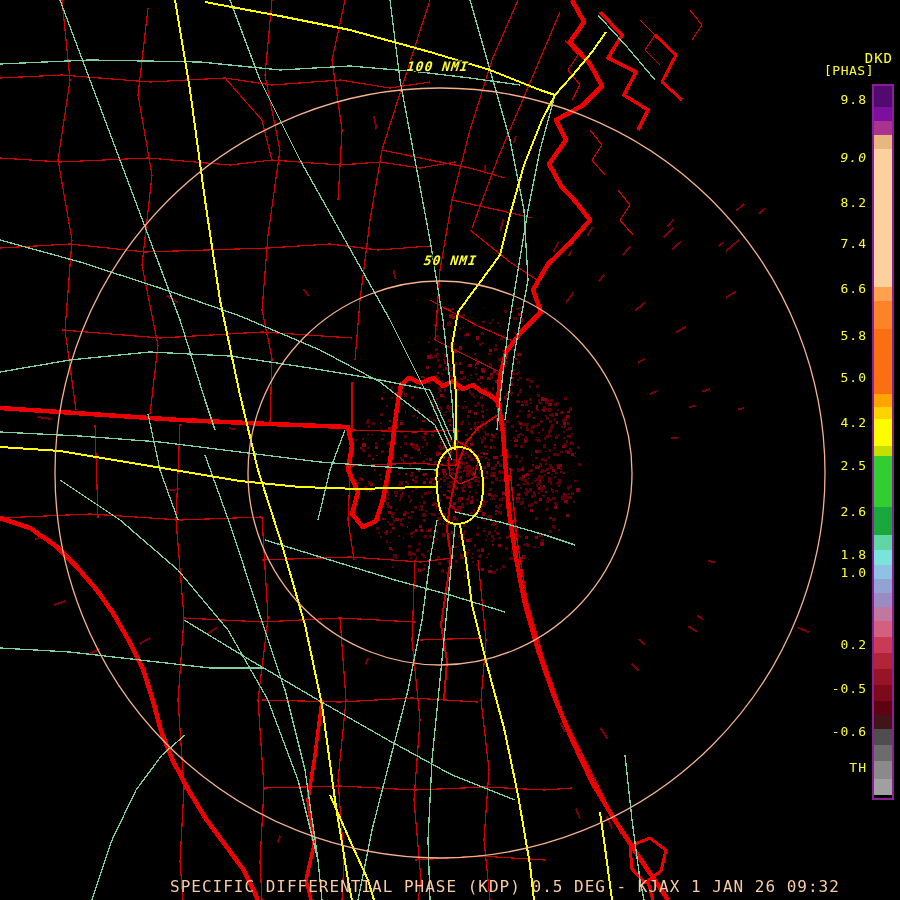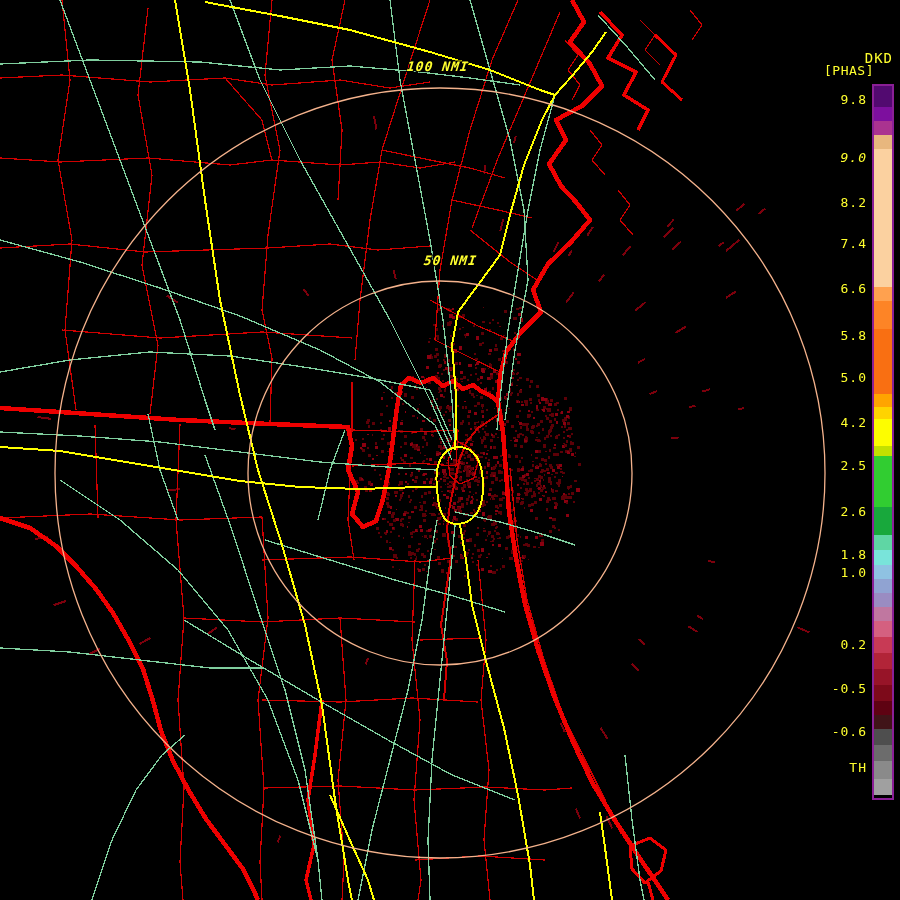--- a/index.html
+++ b/index.html
@@ -1492,13 +1492,14 @@
       <div class="cb-label" style="top: 458px;">2.5</div>
       <div class="cb-label" style="top: 504px;">2.6</div>
       <div class="cb-label" style="top: 547px;">1.8</div>
       <div class="cb-label" style="top: 565px;">1.0</div>
       <div class="cb-label" style="top: 637px;">0.2</div>
       <div class="cb-label" style="top: 681px;">-0.5</div>
       <div class="cb-label" style="top: 724px;">-0.6</div>
       <div class="cb-label" style="top: 744px; margin-top: 16px;">TH</div>
     </div>
 
+  <div id="statusbar">SPECIFIC DIFFERENTIAL PHASE (KDP) 0.5 DEG - KJAX 1 JAN 26 09:32</div>
 </div>
 
 </body></html>

